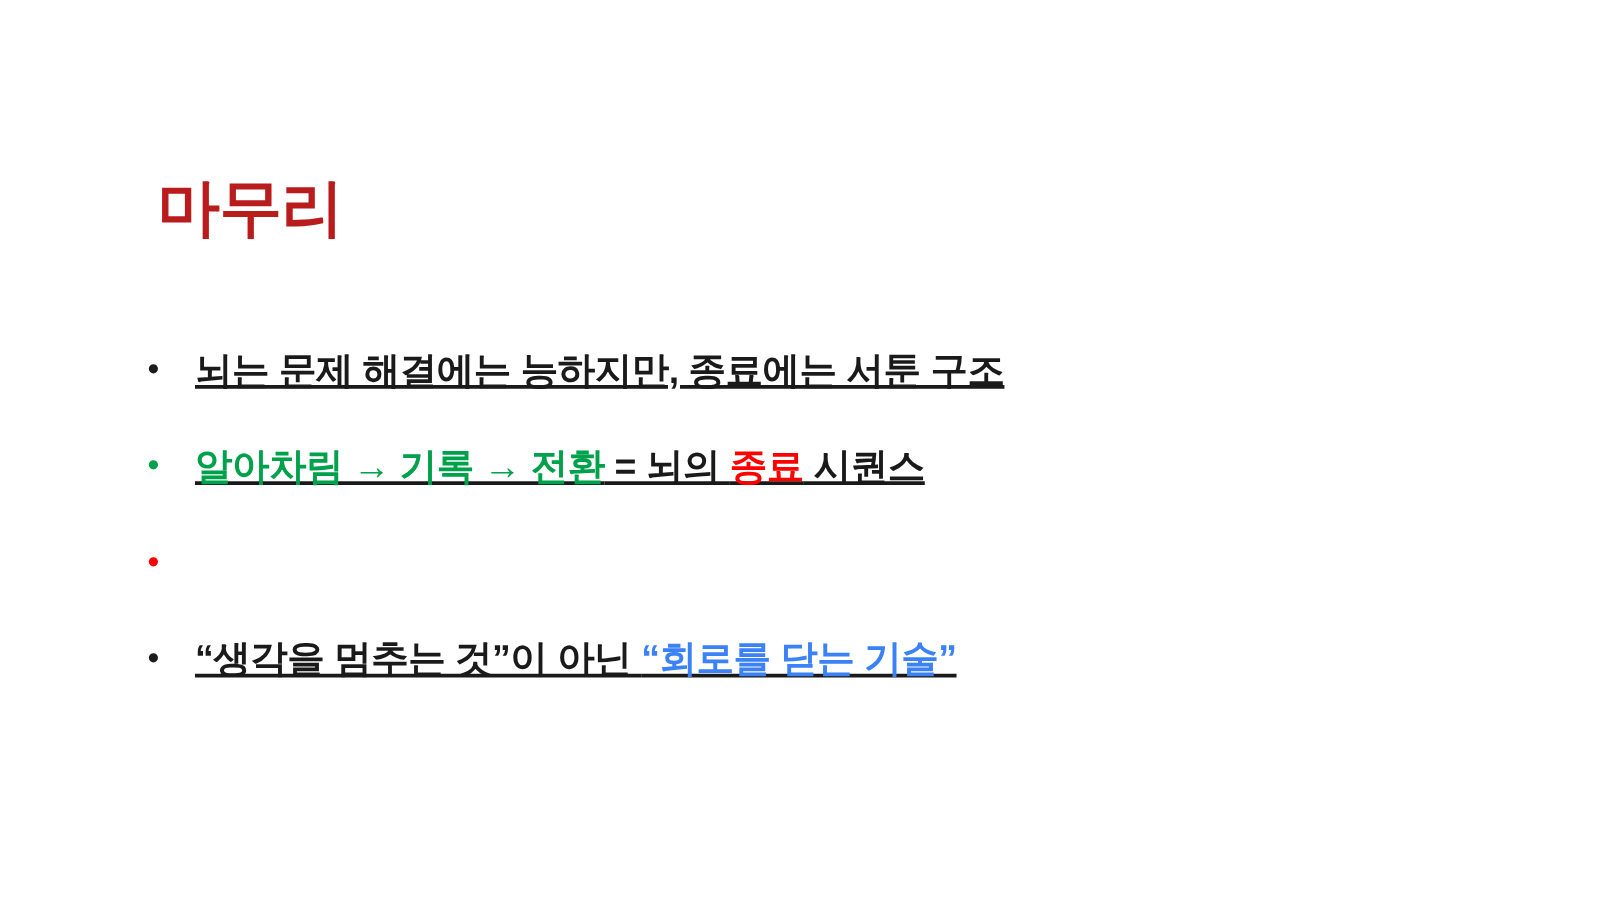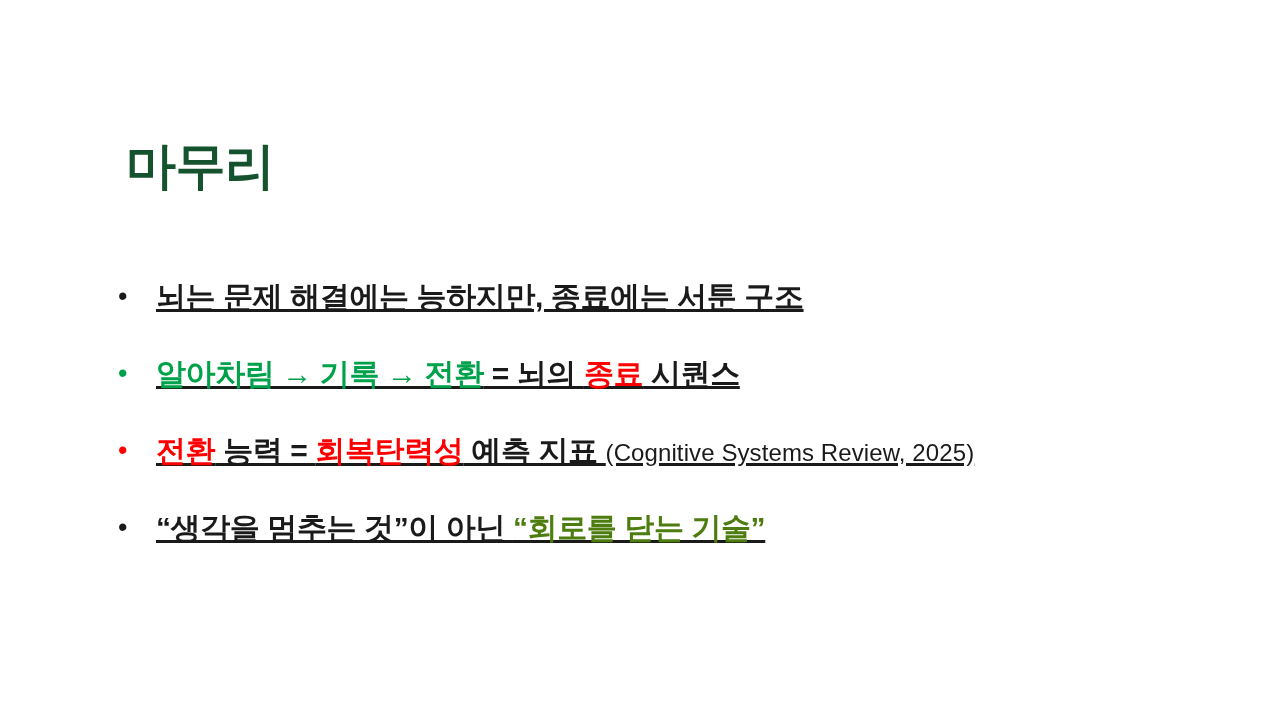--- a/index.html
+++ b/index.html
@@ -23,21 +23,21 @@
   }
 
   .slide-title {
     position: absolute;
     left: 126px;
     top: 138px;
     font-size: 50px;
     font-weight: bold;
     line-height: 1.12;
     letter-spacing: -0.5px;
-    color: #14532d;
+    color: #b91c1c;
     white-space: nowrap;
   }
 
   .bullet-list {
     position: absolute;
     left: 118px;
     top: 277px;
     width: 1050px;
   }
 
@@ -66,21 +66,21 @@
     line-height: 40px;
     letter-spacing: -0.4px;
     color: #1A1A1A;
     white-space: nowrap;
     text-decoration: underline;
   }
 
   .tok-black  { color: #1A1A1A; }
   .tok-red    { color: #FF0000; }
   .tok-green  { color: #00A14B; }
-  .tok-blue   { color: #4d7c0f; }
+  .tok-blue   { color: #3b82f6; }
 
   .cite {
     font-size: 24px;
     font-weight: normal;
     letter-spacing: 0.1px;
     color: #1A1A1A;
   }
 </style>
 </head>
 <body>
@@ -100,23 +100,20 @@
 
     <div class="bullet-row">
       <span class="bullet-marker tok-green">•</span>
       <span class="bullet-text">
         <span class="tok-green">알아차림 → 기록 → 전환</span><span class="tok-black"> = 뇌의 </span><span class="tok-red">종료</span><span class="tok-black"> 시퀀스</span>
       </span>
     </div>
 
     <div class="bullet-row">
       <span class="bullet-marker tok-red">•</span>
-      <span class="bullet-text">
-        <span class="tok-red">전환</span><span class="tok-black"> 능력 = </span><span class="tok-red">회복탄력성</span><span class="tok-black"> 예측 지표 </span><span class="tok-black cite">(Cognitive Systems Review, 2025)</span>
-      </span>
     </div>
 
     <div class="bullet-row">
       <span class="bullet-marker tok-black">•</span>
       <span class="bullet-text">
         <span class="tok-black">“생각을 멈추는 것”이 아닌 </span><span class="tok-blue">“회로를 닫는 기술”</span>
       </span>
     </div>
 
   </div>

